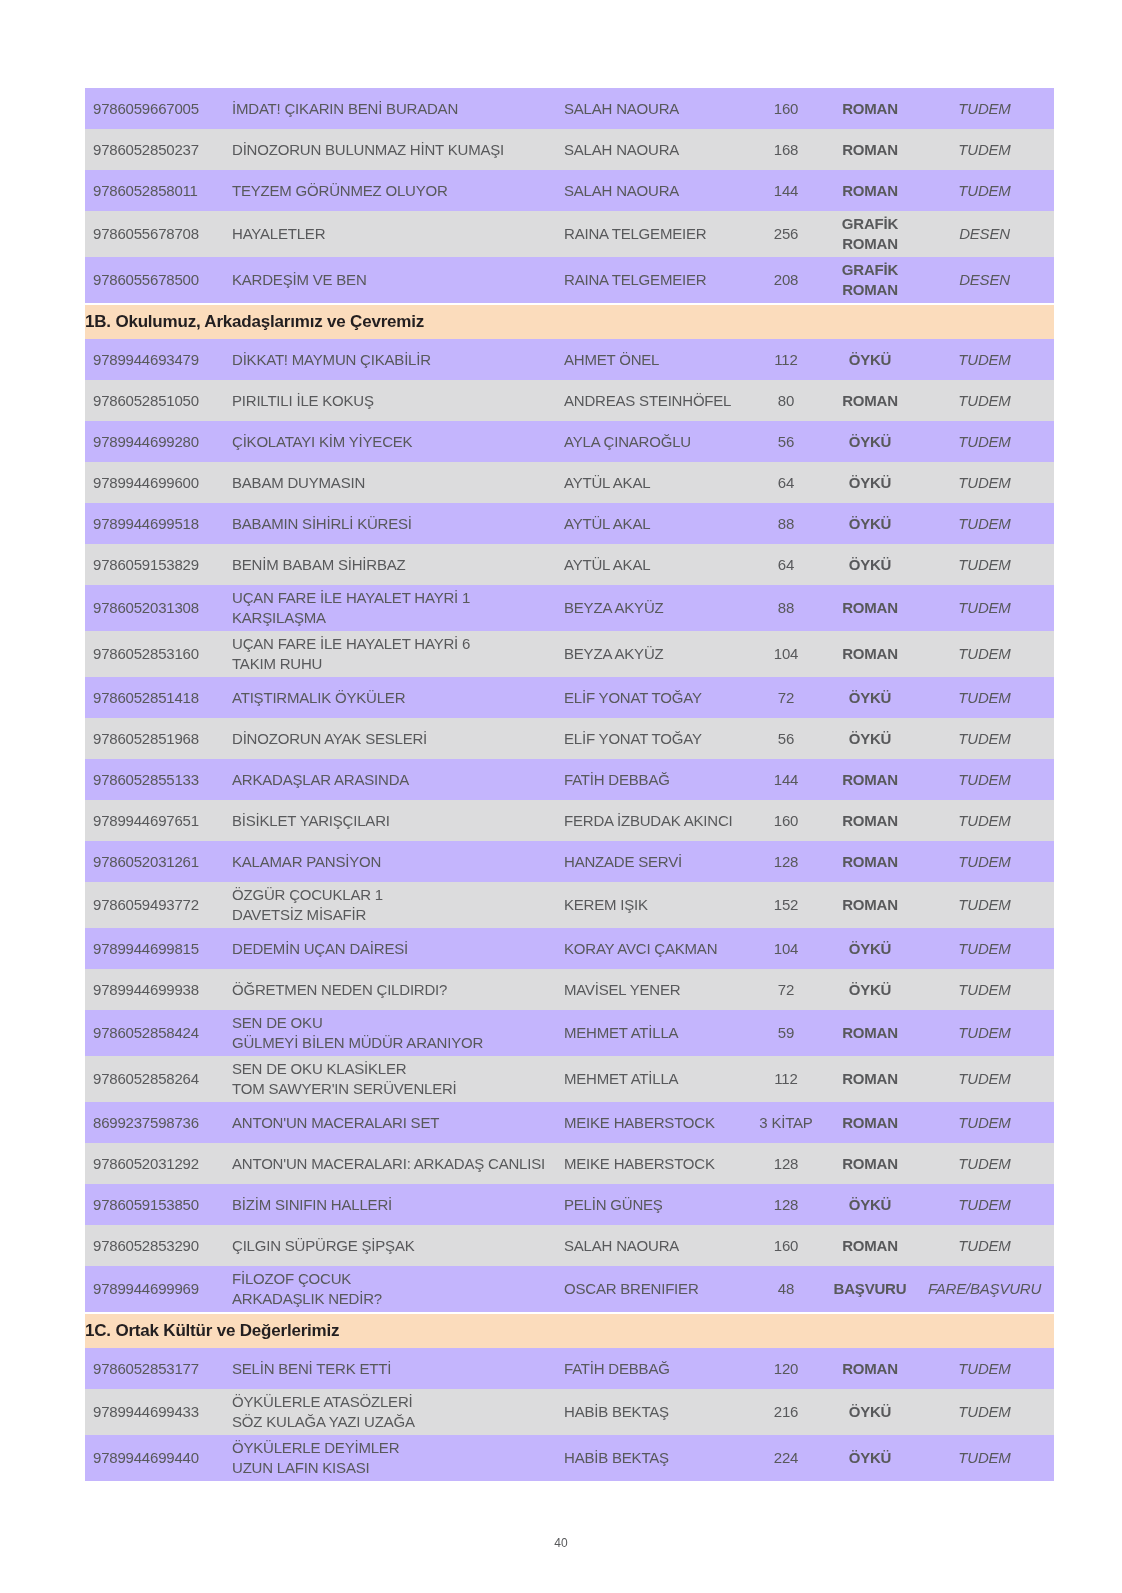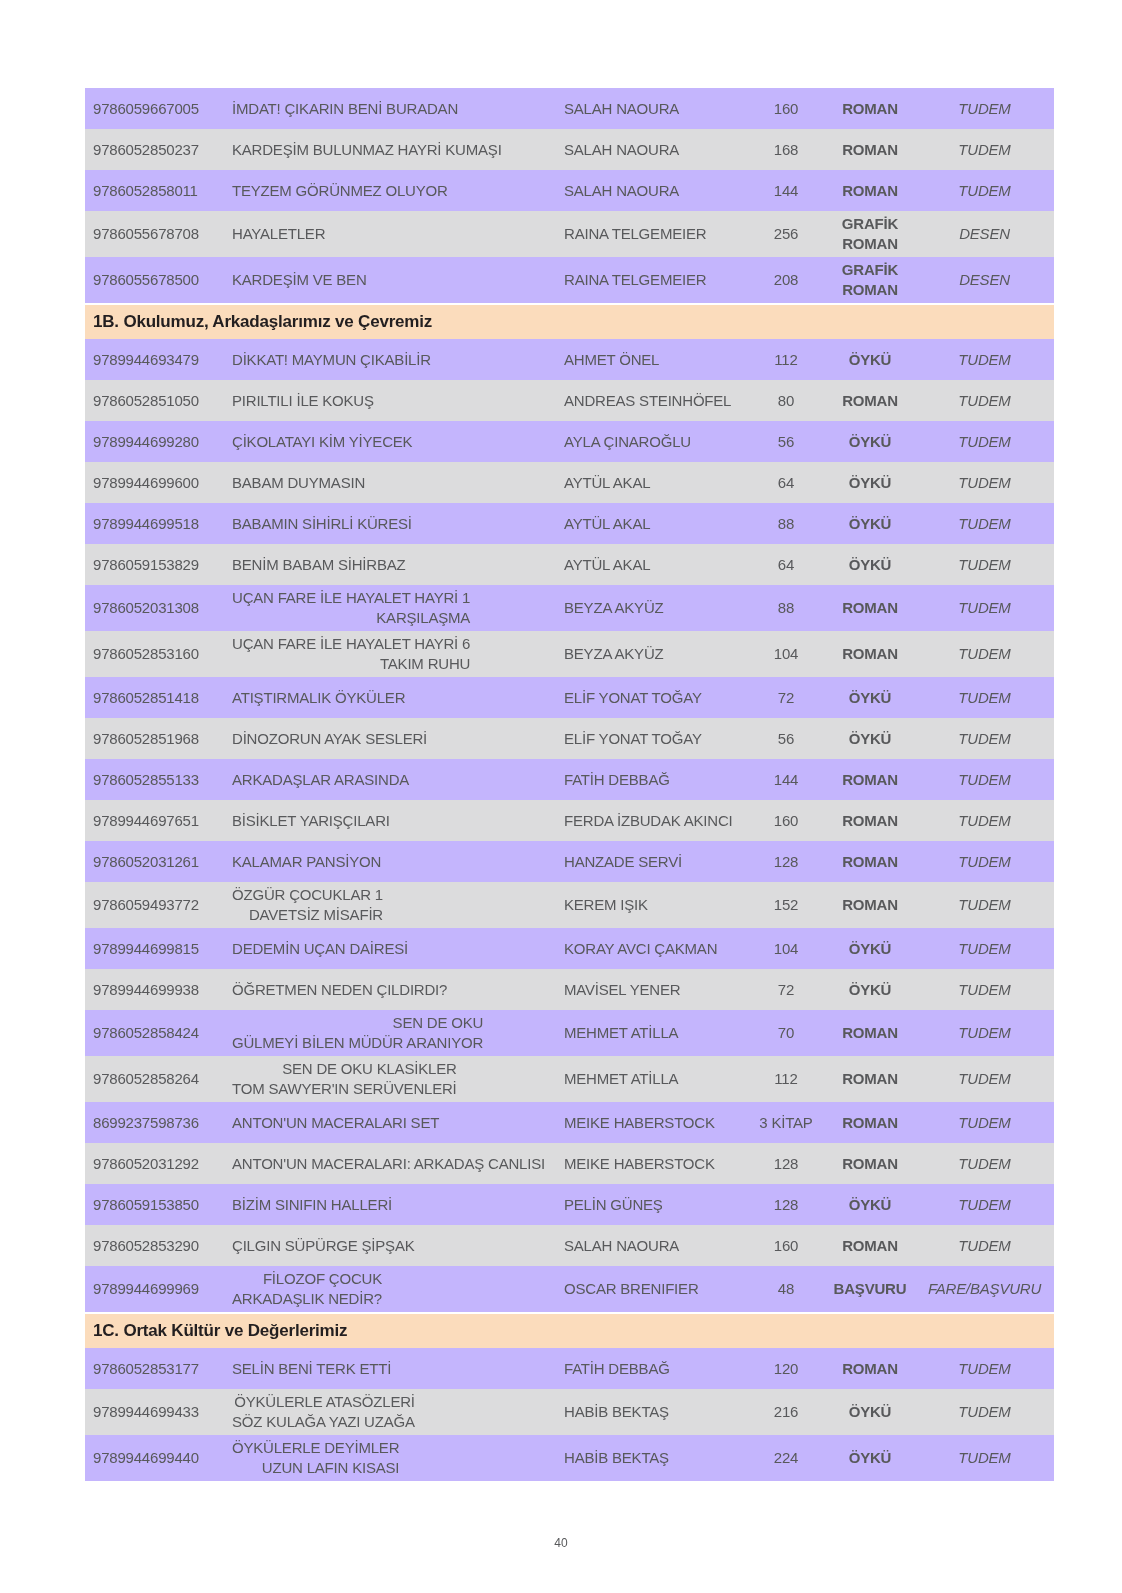--- a/index.html
+++ b/index.html
@@ -24,21 +24,20 @@
   .section-header {
     display: flex;
     align-items: center;
     min-height: 34px;
     margin-top: 2px;
     background: var(--peach, #fbdcbc);
     color: var(--headerText, #231f20);
     font-weight: bold;
     font-size: 17px;
     letter-spacing: -0.2px;
-    padding-left: 8px;
     box-sizing: border-box;
   }
   .row {
     display: flex;
     align-items: stretch;
     min-height: 41px;
     font-size: 15px;
     line-height: 20px;
     letter-spacing: -0.2px;
     background: #c4b5fd;
@@ -46,21 +45,21 @@
   .row.shaded {
     background: var(--rowAlt, #dcdcdd);
   }
   .cell {
     display: flex;
     align-items: center;
     padding: 3px 0;
     box-sizing: border-box;
   }
   .c-isbn   { width: 140px; padding-left: 8px; white-space: nowrap; }
-  .c-title  { width: 327px; padding-left: 7px; white-space: pre-line; text-align: right; }
+  .c-title  { width: 327px; padding-left: 7px; white-space: pre-line; }
   .c-author { width: 195px; padding-left: 12px; white-space: nowrap; }
   .c-pages  { width: 78px;  justify-content: center; text-align: center; white-space: nowrap; }
   .c-genre  { width: 90px;  justify-content: center; text-align: center; white-space: pre-line; font-weight: bold; }
   .c-pub    { width: 139px; justify-content: center; text-align: center; white-space: nowrap; font-style: italic; }
   .page-footer {
     position: absolute;
     top: 1536px;
     left: 0;
     width: 1122px;
     text-align: center;
@@ -75,21 +74,21 @@
     <div class="row">
     <div class="cell c-isbn">9786059667005</div>
     <div class="cell c-title">İMDAT! ÇIKARIN BENİ BURADAN</div>
     <div class="cell c-author">SALAH NAOURA</div>
     <div class="cell c-pages">160</div>
     <div class="cell c-genre">ROMAN</div>
     <div class="cell c-pub">TUDEM</div>
   </div>
     <div class="row shaded">
     <div class="cell c-isbn">9786052850237</div>
-    <div class="cell c-title">KARDEŞİM BULUNMAZ HAYRİ KUMAŞI</div>
+    <div class="cell c-title">DİNOZORUN BULUNMAZ HİNT KUMAŞI</div>
     <div class="cell c-author">SALAH NAOURA</div>
     <div class="cell c-pages">168</div>
     <div class="cell c-genre">ROMAN</div>
     <div class="cell c-pub">TUDEM</div>
   </div>
     <div class="row">
     <div class="cell c-isbn">9786052858011</div>
     <div class="cell c-title">TEYZEM GÖRÜNMEZ OLUYOR</div>
     <div class="cell c-author">SALAH NAOURA</div>
     <div class="cell c-pages">144</div>
@@ -244,21 +243,21 @@
     <div class="cell c-author">MAVİSEL YENER</div>
     <div class="cell c-pages">72</div>
     <div class="cell c-genre">ÖYKÜ</div>
     <div class="cell c-pub">TUDEM</div>
   </div>
     <div class="row">
     <div class="cell c-isbn">9786052858424</div>
     <div class="cell c-title">SEN DE OKU
 GÜLMEYİ BİLEN MÜDÜR ARANIYOR</div>
     <div class="cell c-author">MEHMET ATİLLA</div>
-    <div class="cell c-pages">70</div>
+    <div class="cell c-pages">59</div>
     <div class="cell c-genre">ROMAN</div>
     <div class="cell c-pub">TUDEM</div>
   </div>
     <div class="row shaded">
     <div class="cell c-isbn">9786052858264</div>
     <div class="cell c-title">SEN DE OKU KLASİKLER
 TOM SAWYER'IN SERÜVENLERİ</div>
     <div class="cell c-author">MEHMET ATİLLA</div>
     <div class="cell c-pages">112</div>
     <div class="cell c-genre">ROMAN</div>

